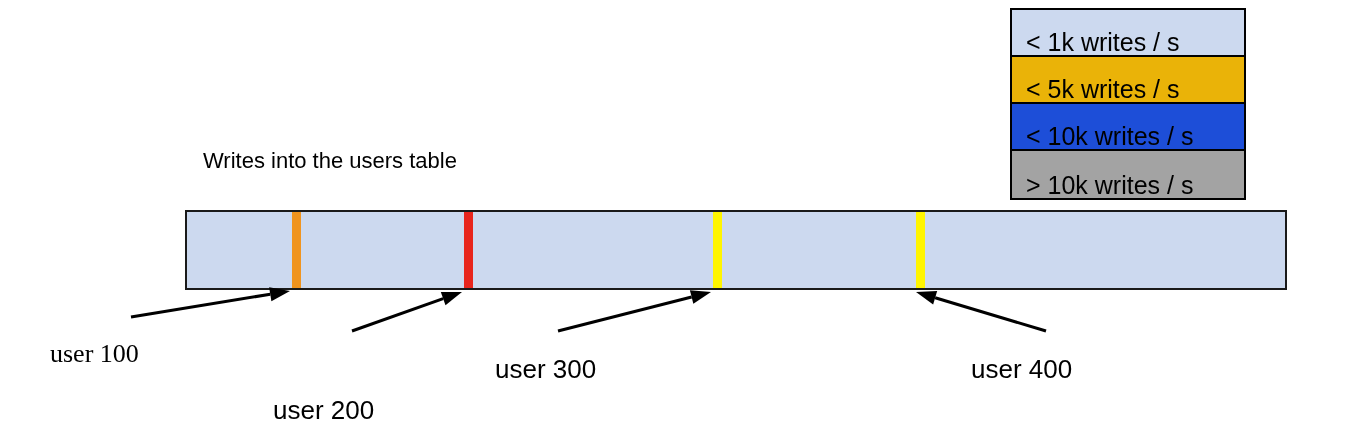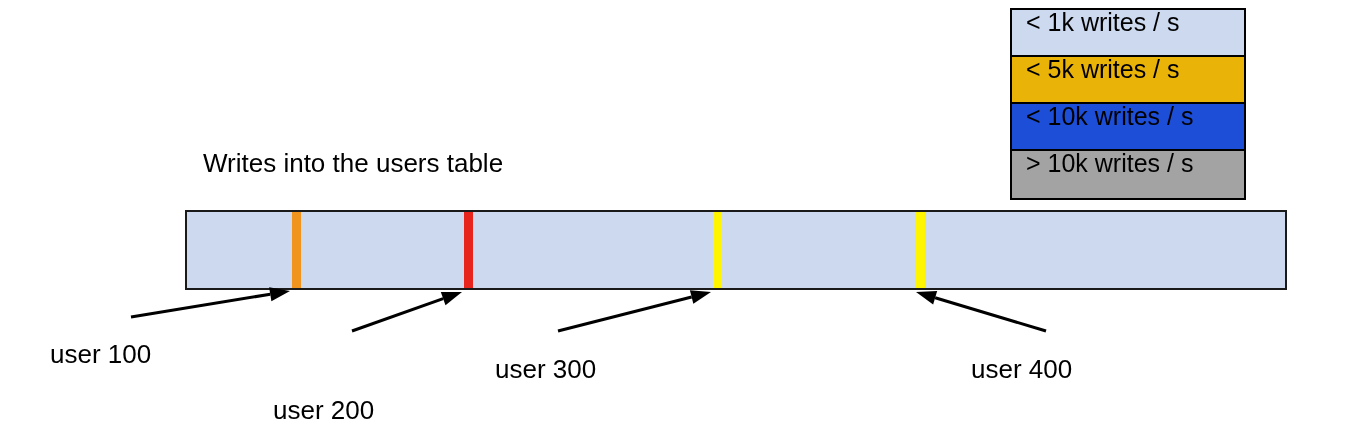--- a/index.html
+++ b/index.html
@@ -26,21 +26,21 @@
     left: 1010px;
     top: 8px;
     width: 236px;
     border: 2px solid #000000;
     box-sizing: border-box;
   }
   .legend-row {
     height: 47px;
     box-sizing: border-box;
     display: flex;
-    align-items: flex-start;
+    align-items: flex-end;
     border-bottom: 2px solid #000000;
     padding-left: 14px;
   }
   .legend-row:last-child {
     border-bottom: none;
   }
   .legend-label {
     font-size: 25px;
     line-height: 1;
     white-space: nowrap;
@@ -63,21 +63,21 @@
     top: 0;
     bottom: 0;
     width: 9px;
   }
 
   
   #chart-title {
     position: absolute;
     left: 203px;
     top: 150px;
-    font-size: 26px;
+    font-size: 22px;
     line-height: 1;
     white-space: nowrap;
   }
 
   
   .callout-label {
     position: absolute;
     font-size: 26px;
     line-height: 1;
     white-space: nowrap;
@@ -115,21 +115,21 @@
 
   <div id="chart-title">Writes into the users table</div>
 
   <div id="bar" style="background: rgb(204, 217, 239); border-color: rgb(26, 26, 26);">
     <div class="stripe" style="background: rgb(240, 148, 30); left: 105px;"></div>
     <div class="stripe" style="background: rgb(232, 37, 28); left: 277px;"></div>
     <div class="stripe" style="background: rgb(255, 245, 0); left: 526px;"></div>
     <div class="stripe" style="background: rgb(255, 245, 0); left: 729px;"></div>
   </div>
 
-  <div class="callout-label" style="left: 50px; top: 341px;">user 100</div>
+  <div class="callout-label" style="left: 50px; top: 341px; font-family: Liberation Serif, serif;">user 100</div>
   <div class="callout-label" style="left: 273px; top: 356px; margin-top: 41px;">user 200</div>
   <div class="callout-label" style="left: 495px; top: 356px;">user 300</div>
   <div class="callout-label" style="left: 971px; top: 356px;">user 400</div>
 
   <svg id="arrows" viewBox="0 0 1350 422">
     <g id="arrow-group" stroke="#000000" stroke-width="3" fill="none">
         <line x1="131" y1="317" x2="270.26214876166296" y2="294.2275731584702"></line>
         <line x1="352" y1="331" x2="443.1497035582577" y2="298.6832869202541"></line>
         <line x1="558" y1="331" x2="691.6197092934591" y2="296.9400741016673"></line>
         <line x1="1046" y1="331" x2="935.1565257044231" y2="297.7469577113269"></line>

